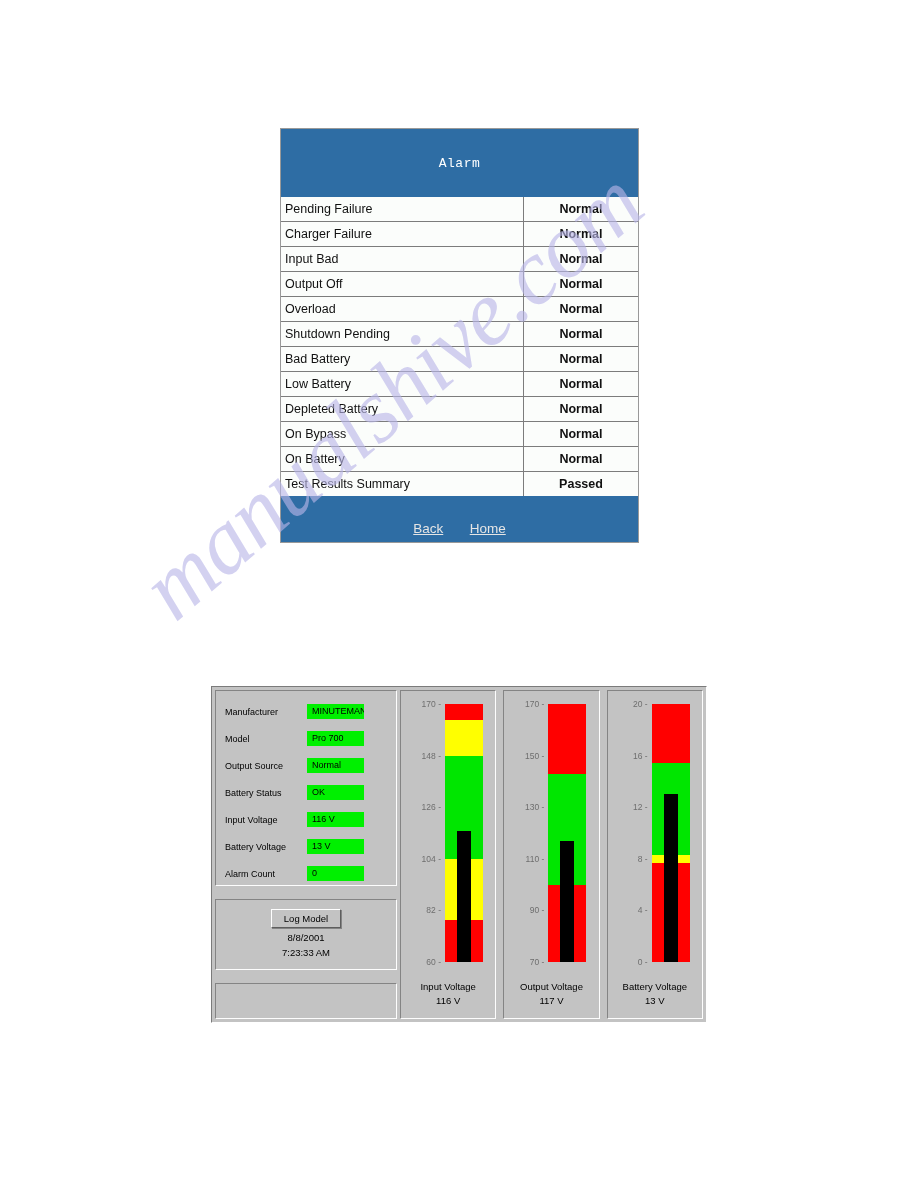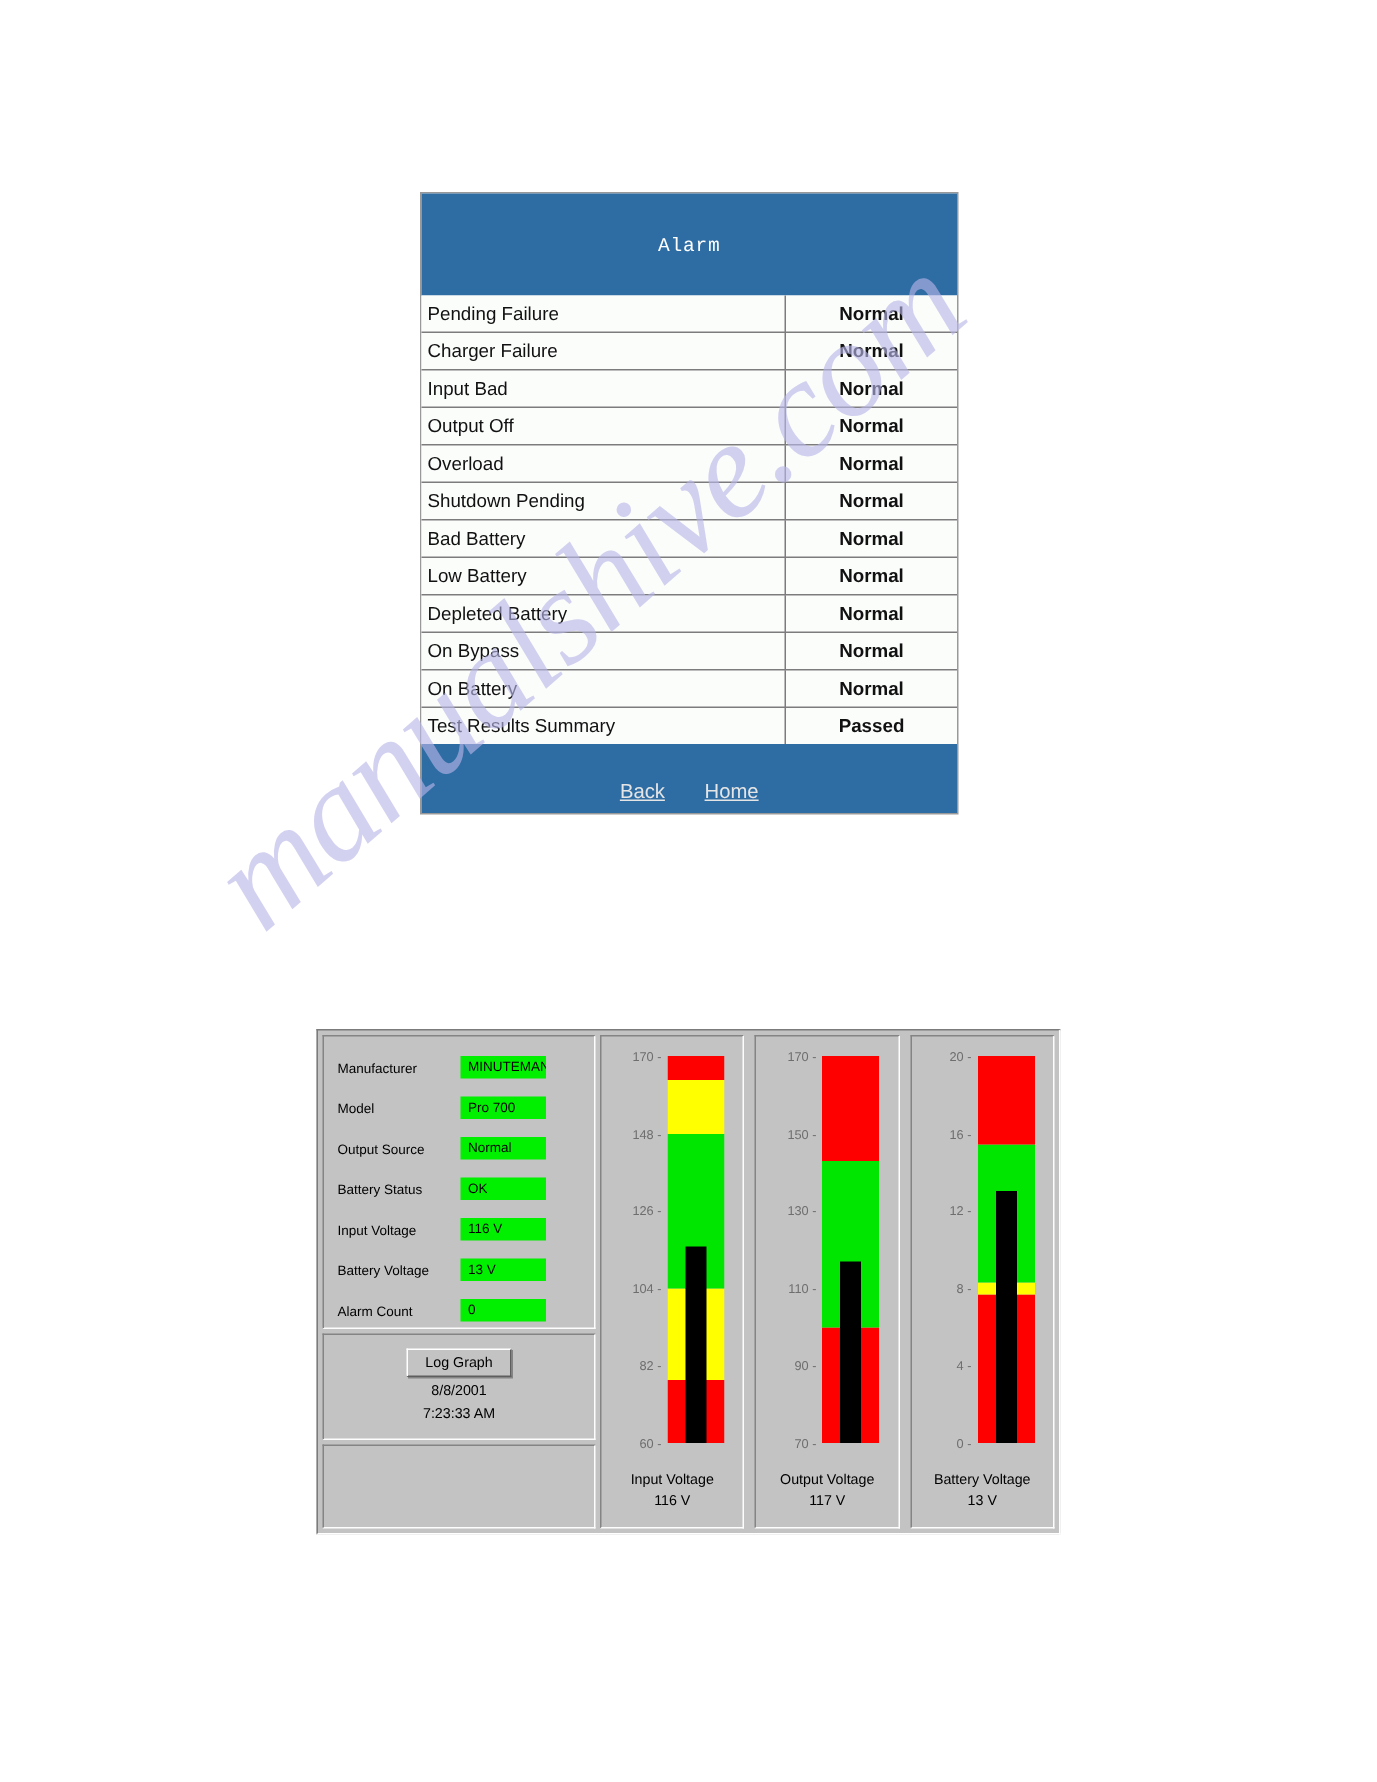--- a/index.html
+++ b/index.html
@@ -137,21 +137,21 @@
     height: calc(100% - 6px);
     display: flex;
     gap: 3px;
   }
 
   
   #status-column {
     width: 182px;
     display: flex;
     flex-direction: column;
-    gap: 3px;
+    gap: 13px;
   }
   .sunken {
     background: #c3c3c3;
     border-top: 1px solid #848484;
     border-left: 1px solid #848484;
     border-right: 1px solid #fdfdfd;
     border-bottom: 1px solid #fdfdfd;
     box-sizing: border-box;
   }
   #status-box {
@@ -387,21 +387,21 @@
             <div class="s-label">Battery Voltage</div>
             <div class="s-value" style="background: rgb(0, 240, 0);">13 V</div>
           </div>
           <div class="status-row">
             <div class="s-label">Alarm Count</div>
             <div class="s-value" style="background: rgb(0, 240, 0);">0</div>
           </div>
         </div>
 
       <div id="log-box" class="sunken">
-        <button id="log-graph-button">Log Graph</button>
+        <button id="log-graph-button">Log Model</button>
         <div class="log-date">8/8/2001</div>
         <div class="log-time">7:23:33 AM</div>
       </div>
 
       <div id="blank-box" class="sunken"></div>
 
     </div>
 
     <div id="gauges-column">
 

